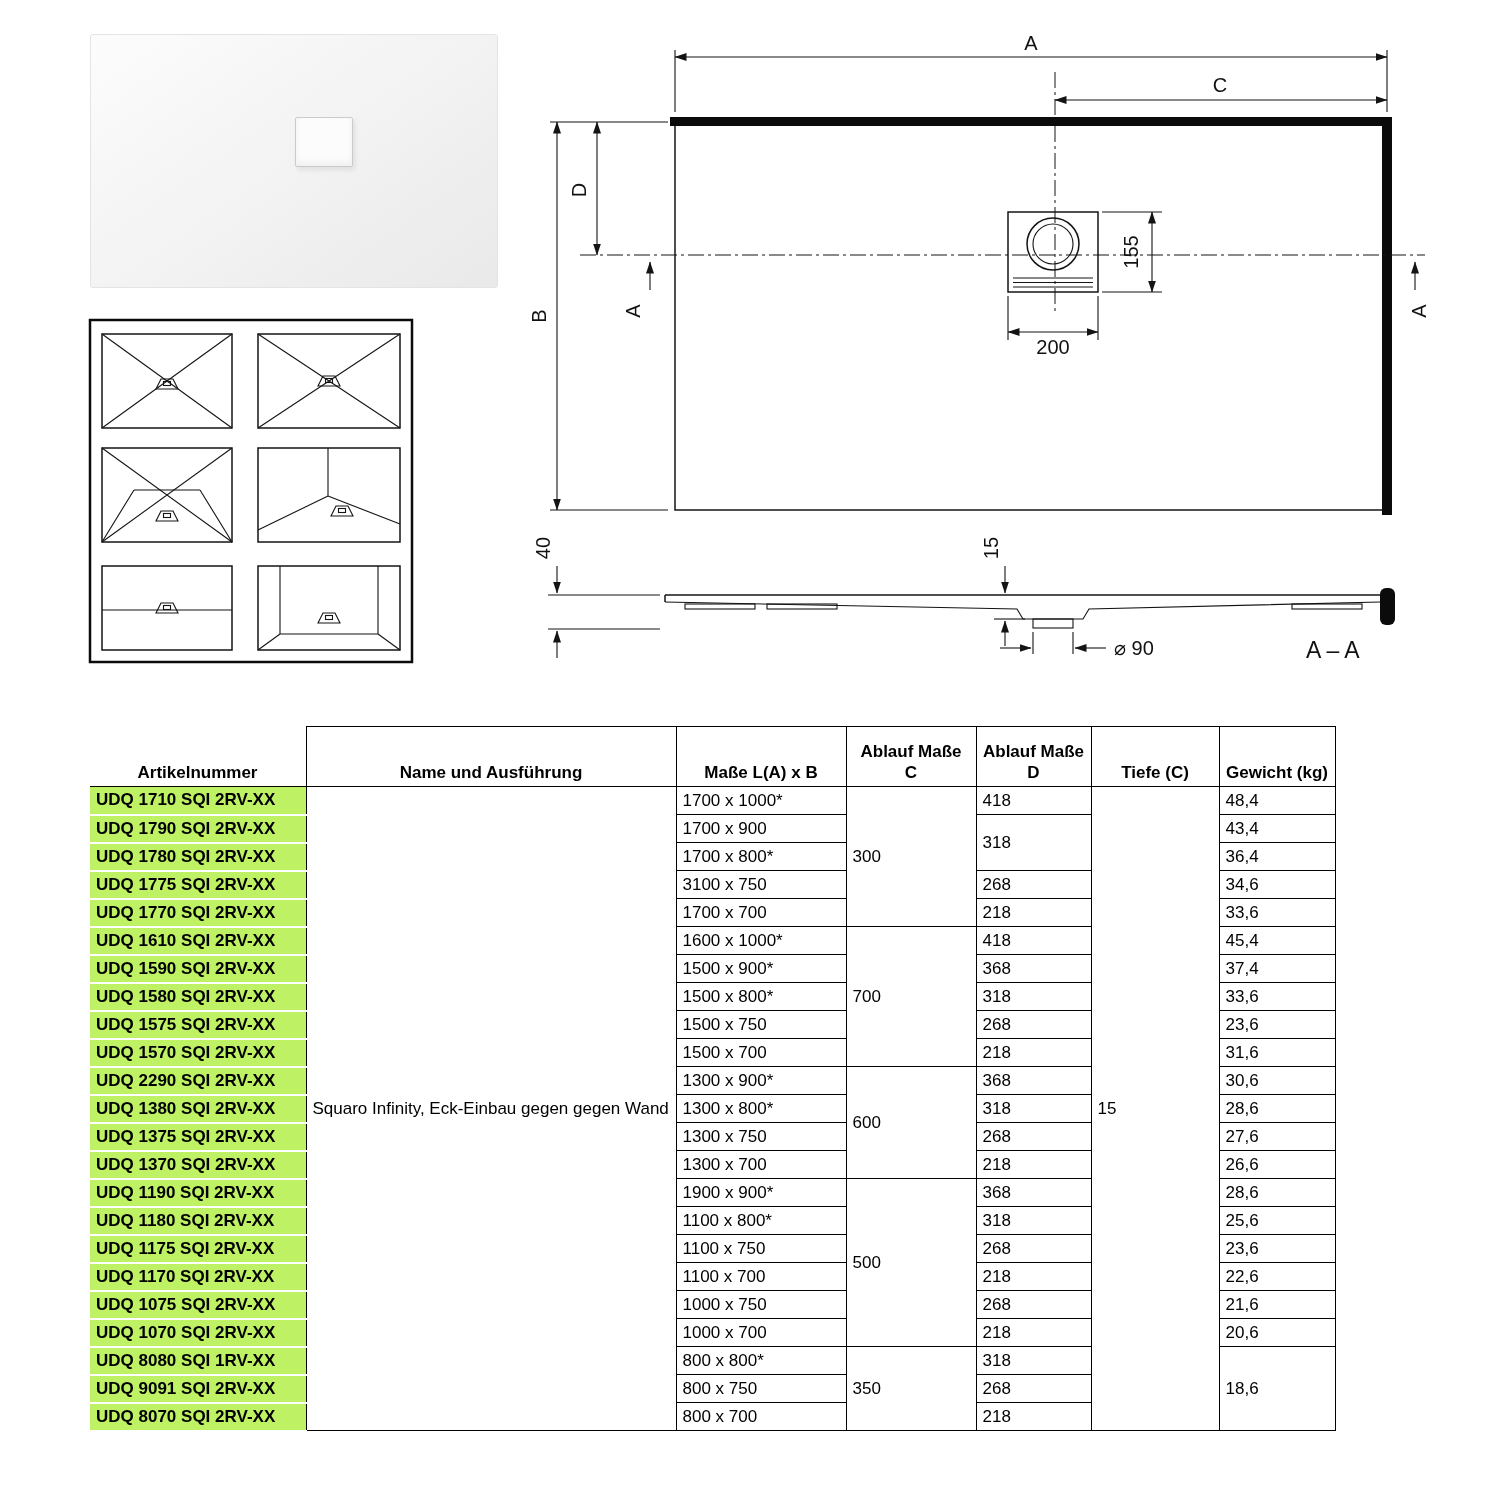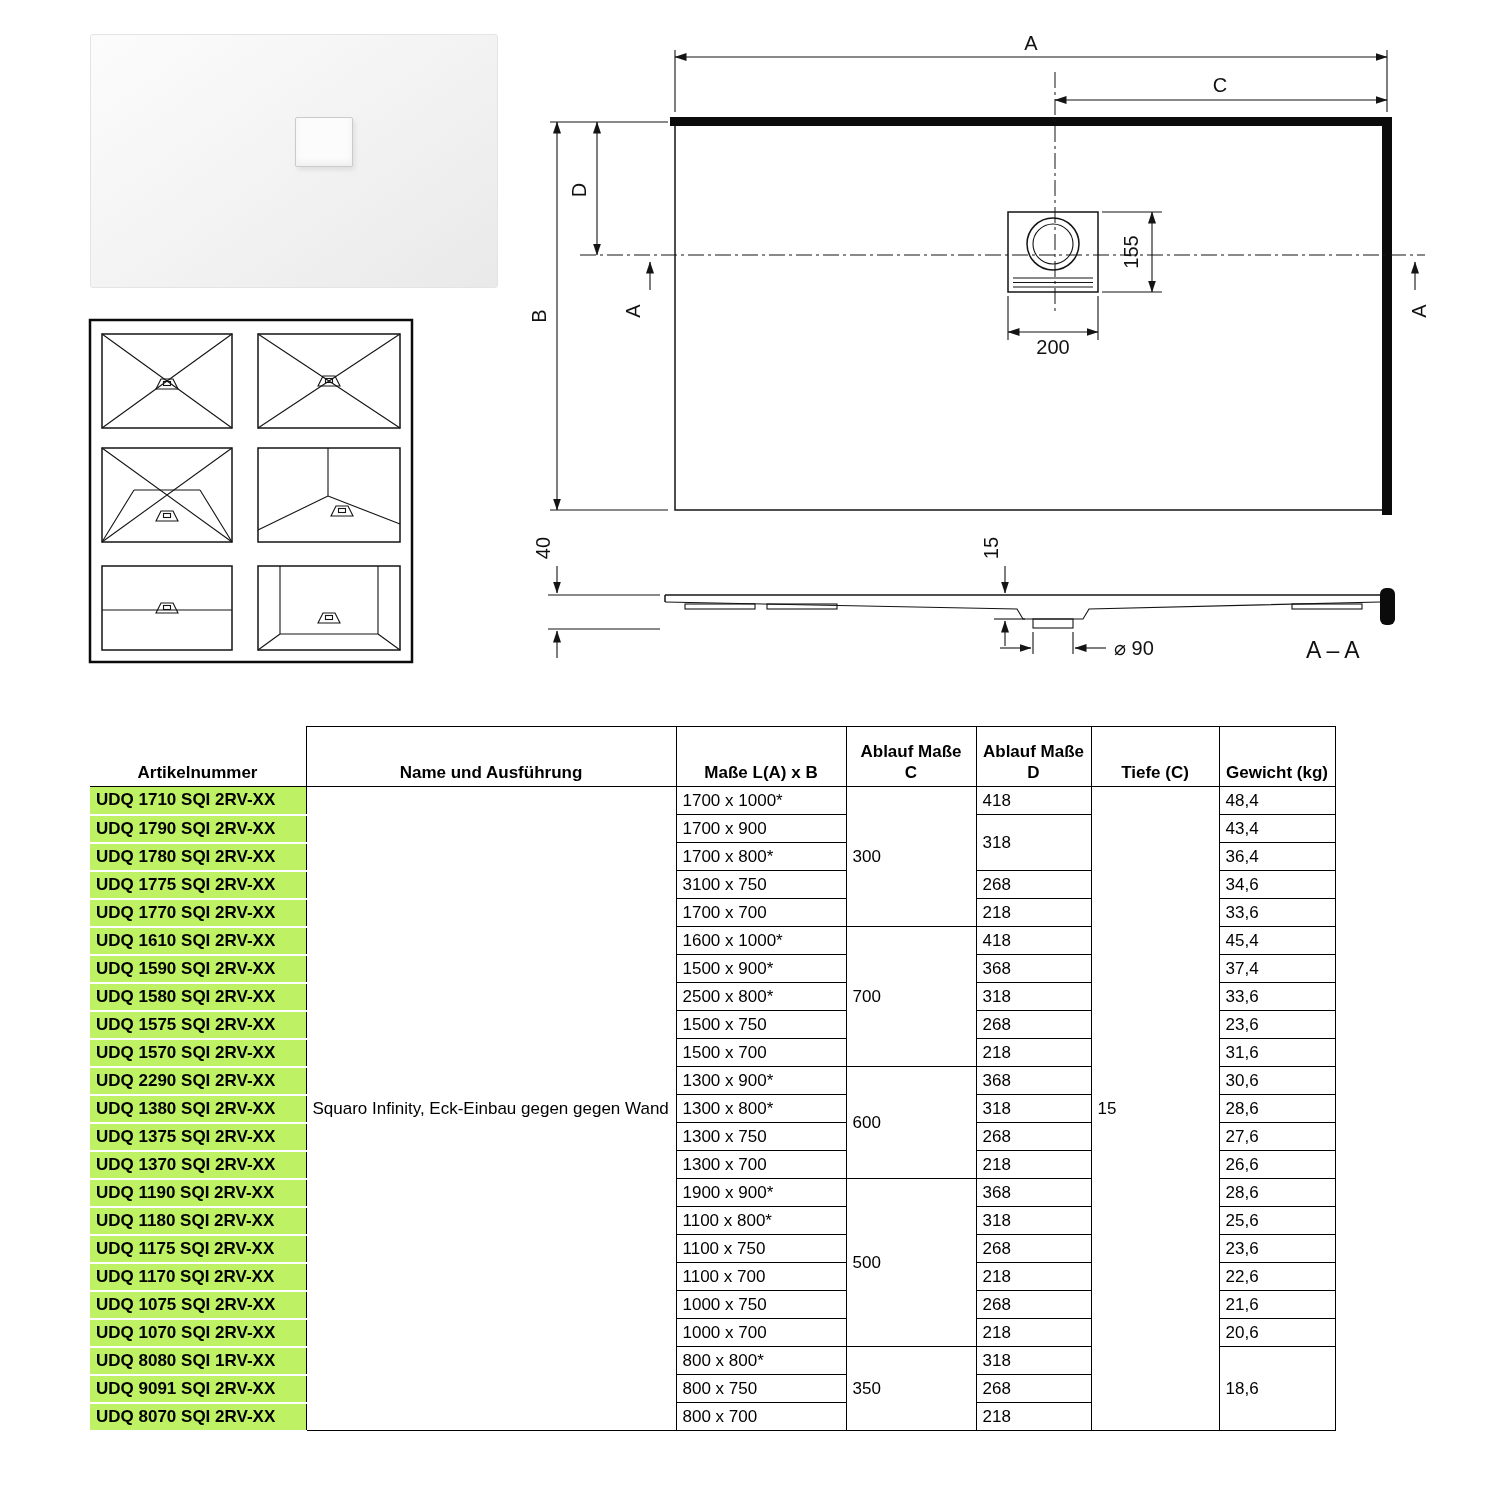--- a/index.html
+++ b/index.html
@@ -235,21 +235,21 @@
           <td class="c-num">45,4</td>
         </tr>
         <tr>
           <td class="c-art">UDQ 1590 SQI 2RV-XX</td>
           <td class="c-num">1500 x 900*</td>
           <td class="c-num">368</td>
           <td class="c-num">37,4</td>
         </tr>
         <tr>
           <td class="c-art">UDQ 1580 SQI 2RV-XX</td>
-          <td class="c-num">2500 x 800*</td>
+          <td class="c-num">1500 x 800*</td>
           <td class="c-num">318</td>
           <td class="c-num">33,6</td>
         </tr>
         <tr>
           <td class="c-art">UDQ 1575 SQI 2RV-XX</td>
           <td class="c-num">1500 x 750</td>
           <td class="c-num">268</td>
           <td class="c-num">23,6</td>
         </tr>
         <tr>

